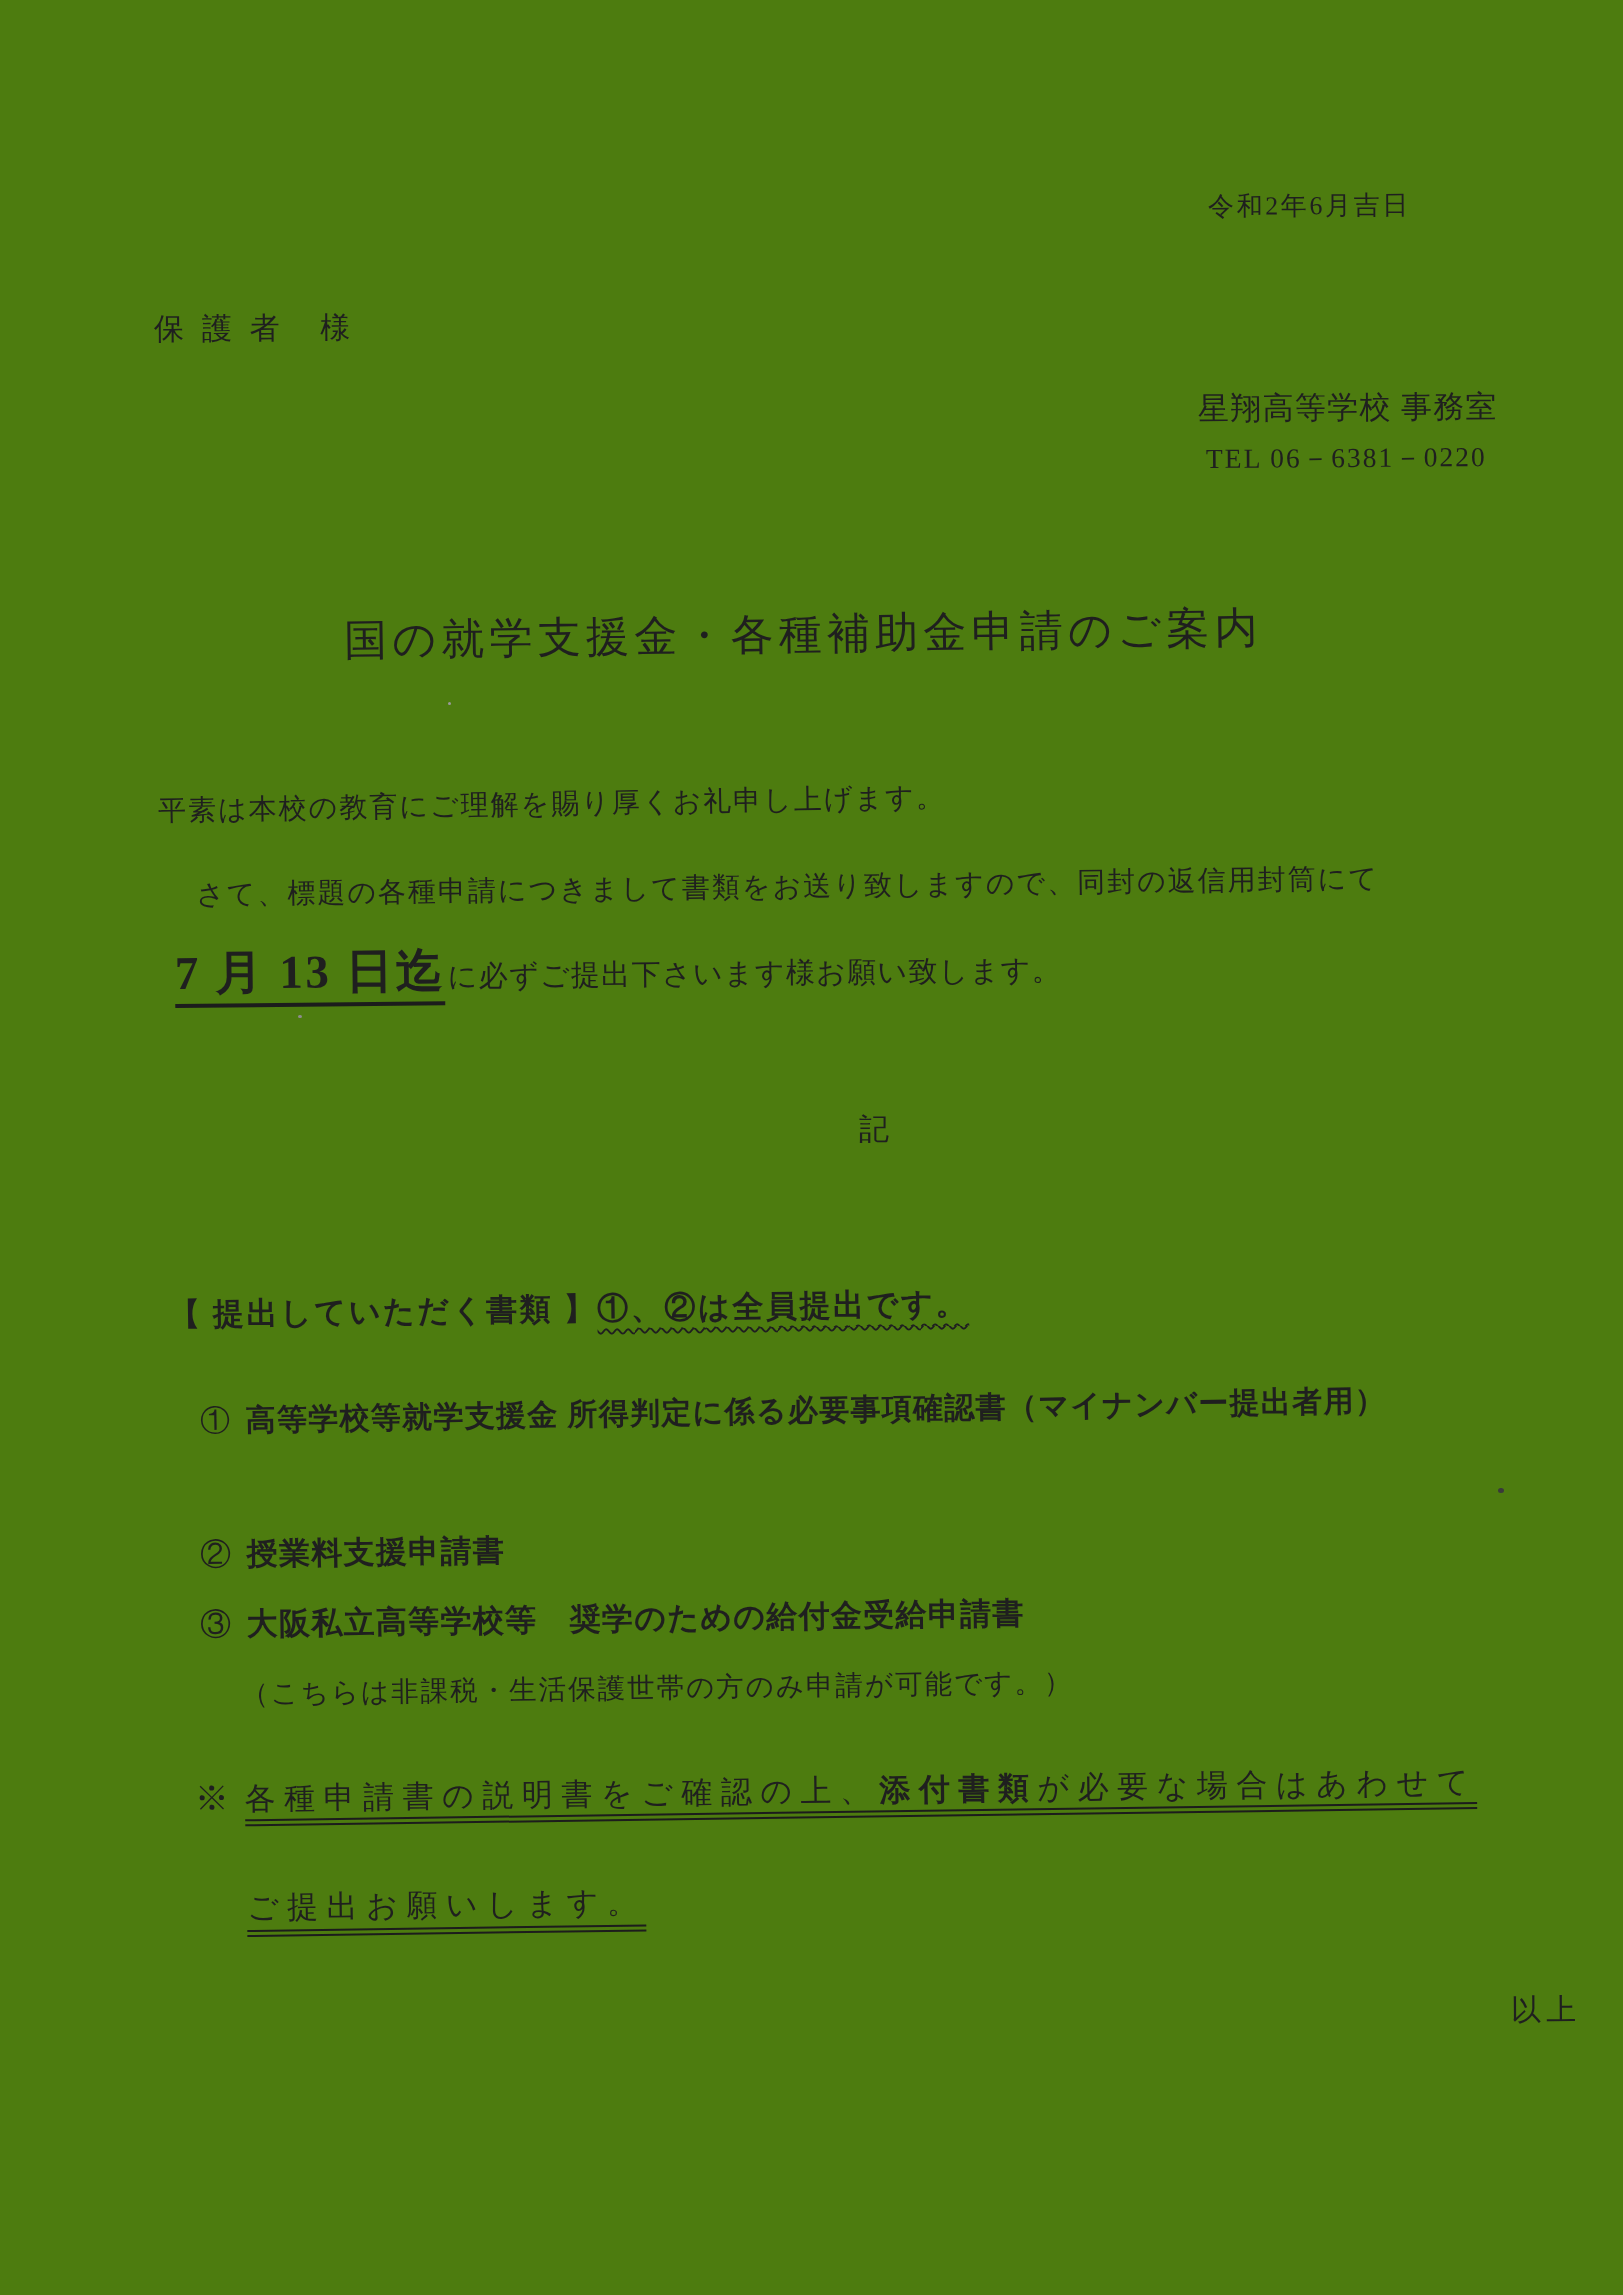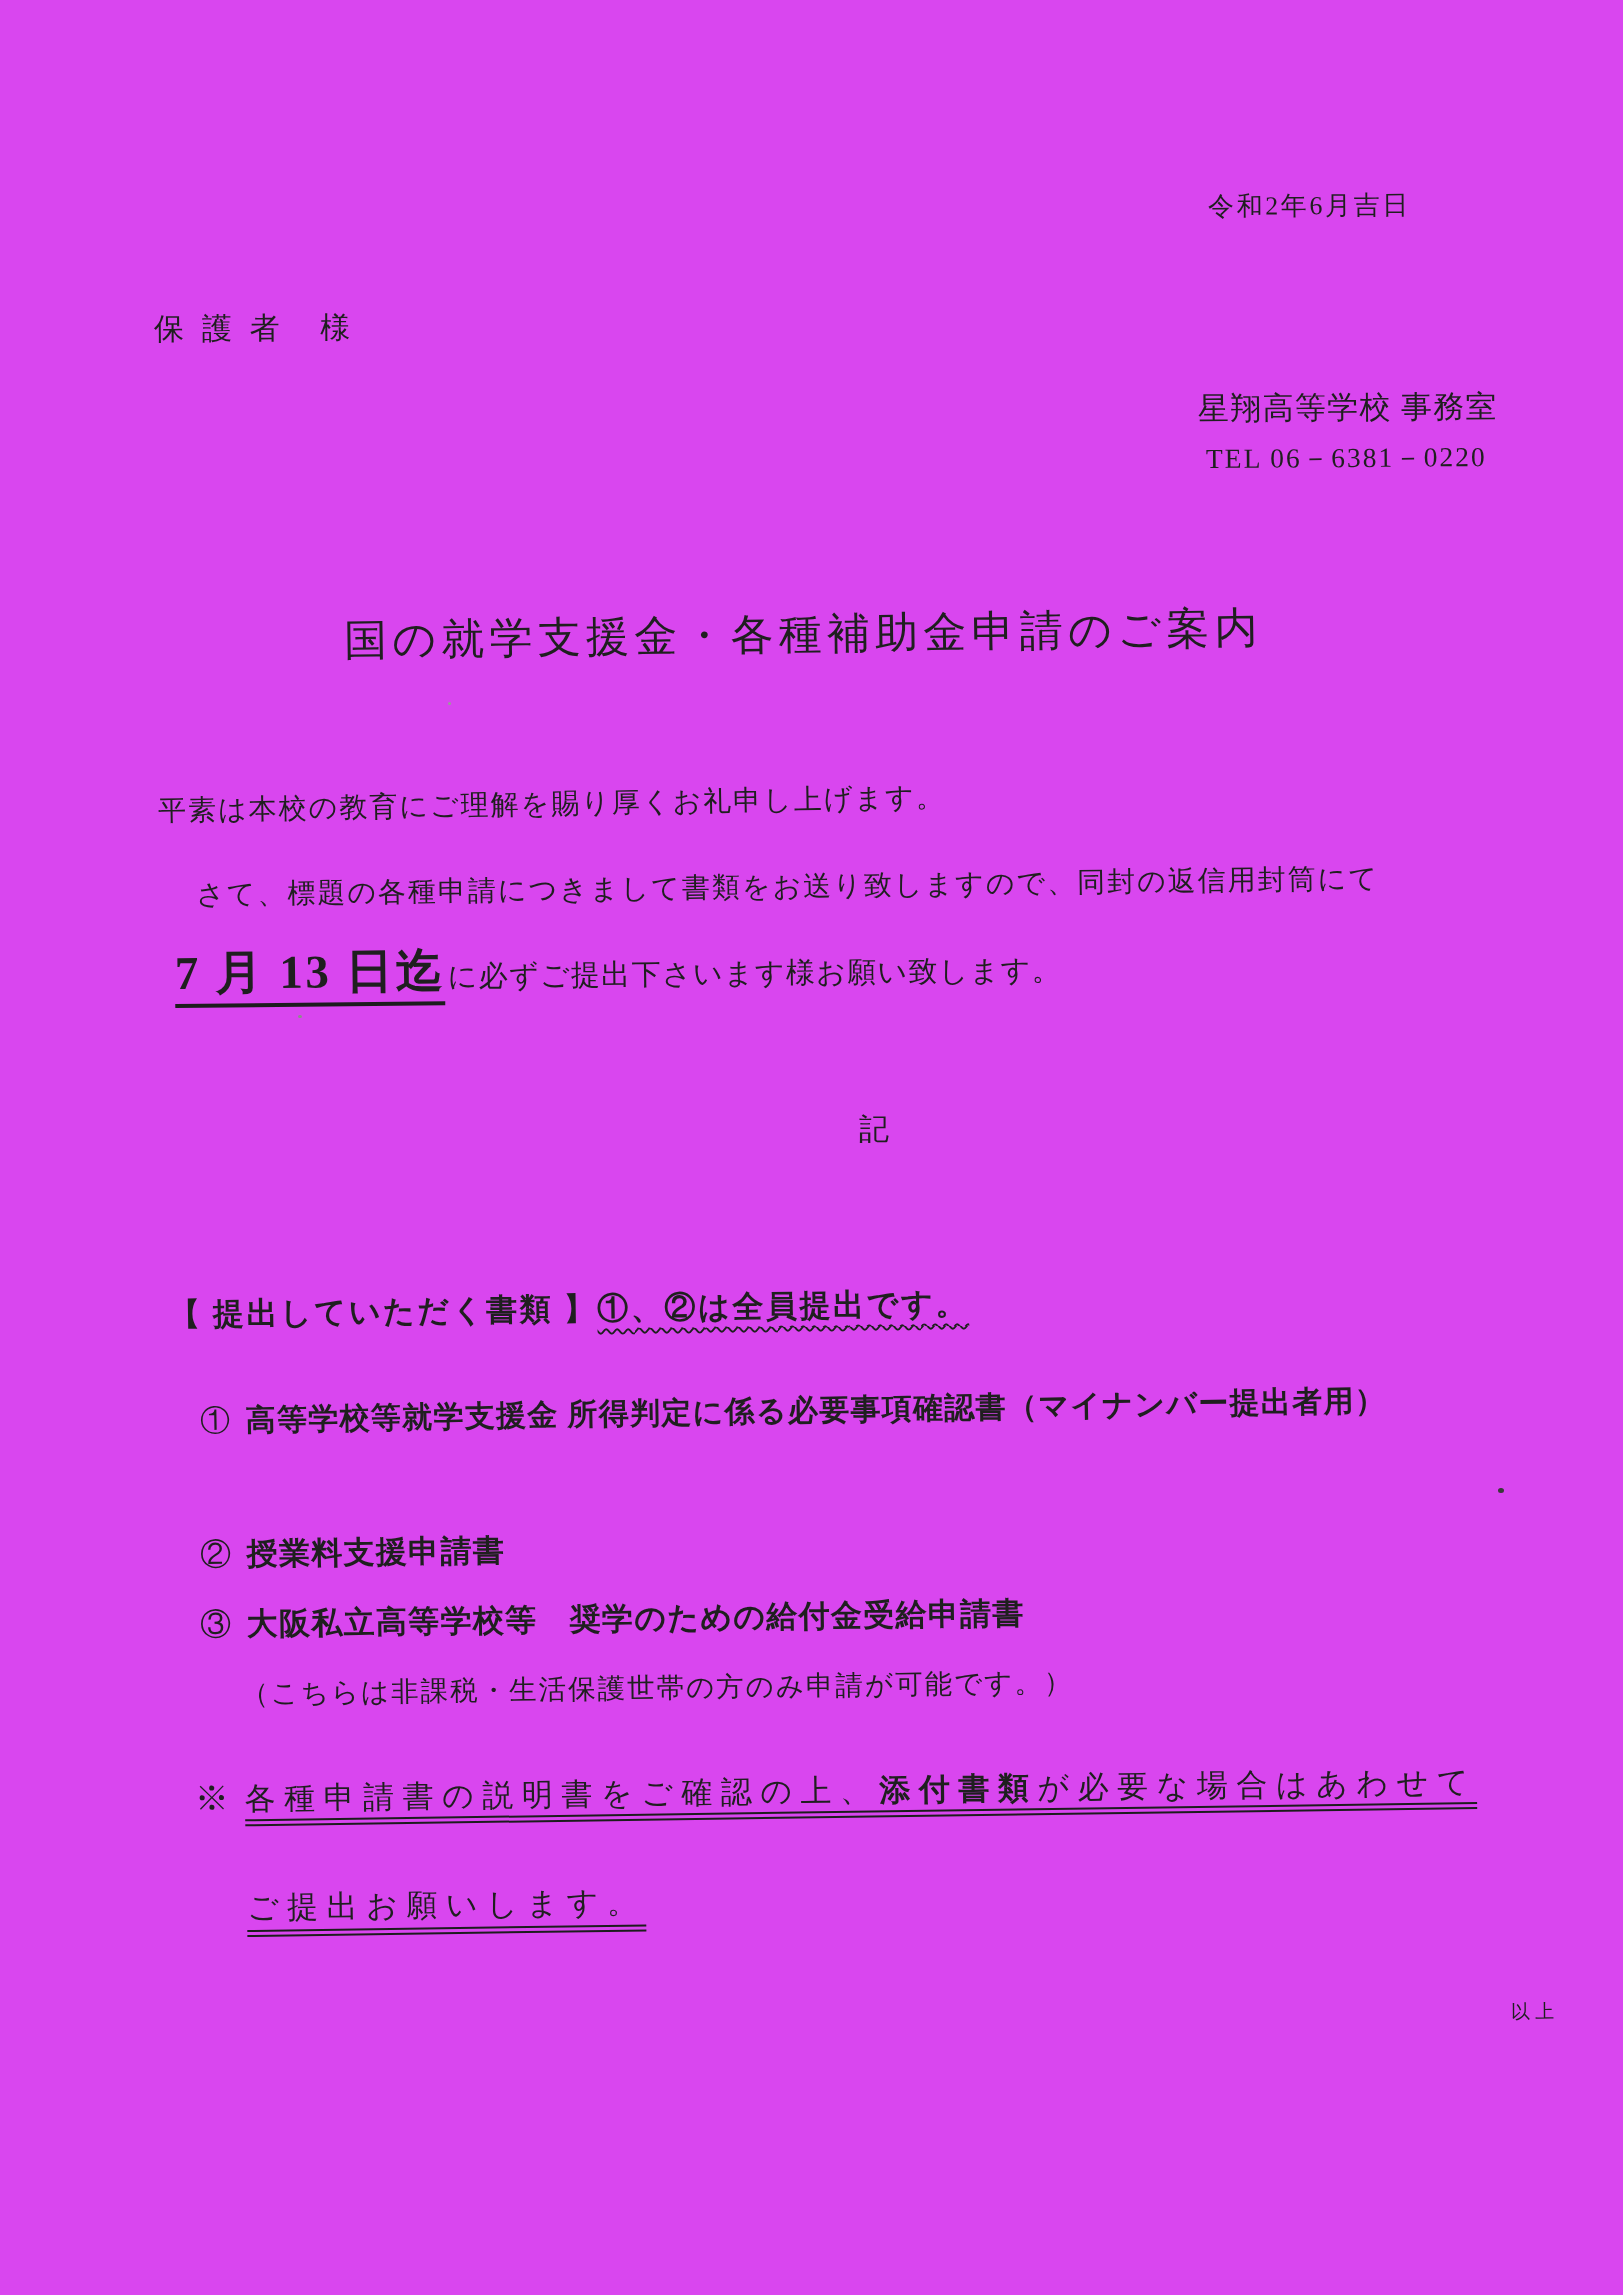--- a/index.html
+++ b/index.html
@@ -4,21 +4,21 @@
 <style>
   html, body {
     margin: 0;
     padding: 0;
     background: #ffffff;
   }
   .page {
     position: relative;
     width: 1623px;
     height: 2295px;
-    background: #d946ef;
+    background: #4d7c0f;
     overflow: hidden;
     font-family: "Liberation Serif", "DejaVu Serif", serif;
     color: #1f1f1f;
     text-align: center;
   }
   .line {
     position: absolute;
     white-space: nowrap;
     line-height: 1;
     transform-origin: 0 50%;
@@ -106,21 +106,21 @@
     border-bottom: 7.9px double #1c1c1c;
     padding-bottom: 5.2px;
   }
   .caution-bold { font-weight: bold; }
   .caution2 {
     top: 1892px; left: 247px;
     font-size: 31px; letter-spacing: 8.5px;
   }
   .closing {
     top: 1995px; left: 1511px;
-    font-size: 19px; letter-spacing: 5.2px; margin-top: 7px;
+    font-size: 30px; letter-spacing: 5.2px;
   }
   .speck {
     position: absolute;
     border-radius: 50%;
     background: #5a5a5a;
   }
   .speck1 { left: 448px;  top: 702px; width: 3.3px; height: 3.3px; background: #9a9a9a; }
   .speck2 { left: 298px;  top: 1015px; width: 3.9px; height: 3.3px; background: #8d8d8d; }
   .speck3 { left: 1498px; top: 1488px; width: 5.9px; height: 5.2px; background: #3a3a3a; }
 </style>

